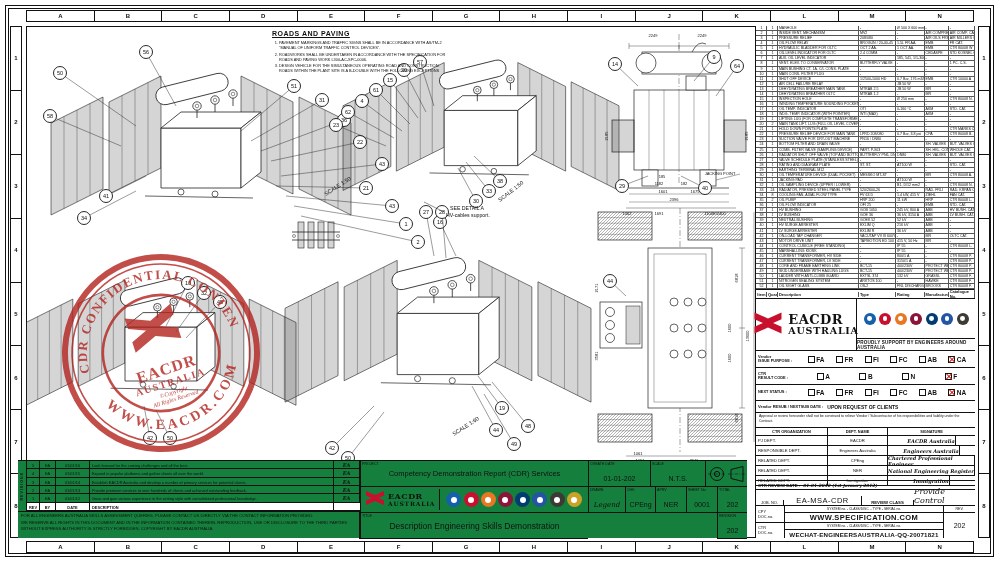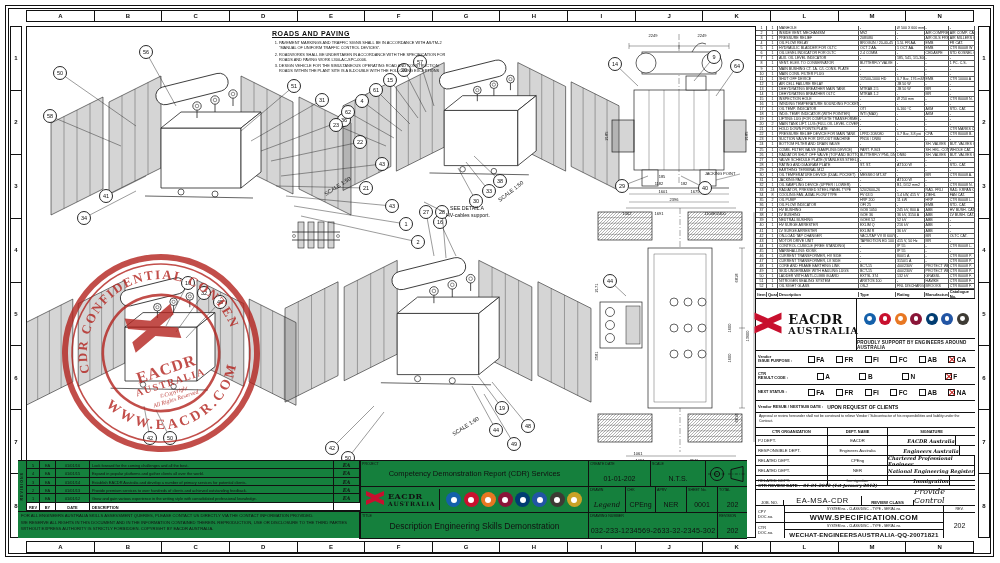--- a/index.html
+++ b/index.html
@@ -1495,22 +1495,18 @@
     </div>
     <div class="tbcell" id="sheetno">
       <span class="tblabel">SHEET No.</span>
       <div class="tbval tbnum">0001</div>
     </div>
     <div class="tbcell" id="totalc">
       <span class="tblabel">TOTAL</span>
       <div class="tbval tbnum">202</div>
     </div>
 
-    <div class="tbcell" id="dwgnum">
-      <span class="tblabel">DRAWING NUMBER</span>
-      <div class="tbval tbnum" style="font-size:7.2px;letter-spacing:.2px">032-233-1234569-2633-32-2345-302</div>
-    </div>
     <div class="tbcell" id="revc">
       <span class="tblabel">REVISION</span>
       <div class="tbval tbnum">202</div>
     </div>
   </div>
 </div>
 
 </body></html>

